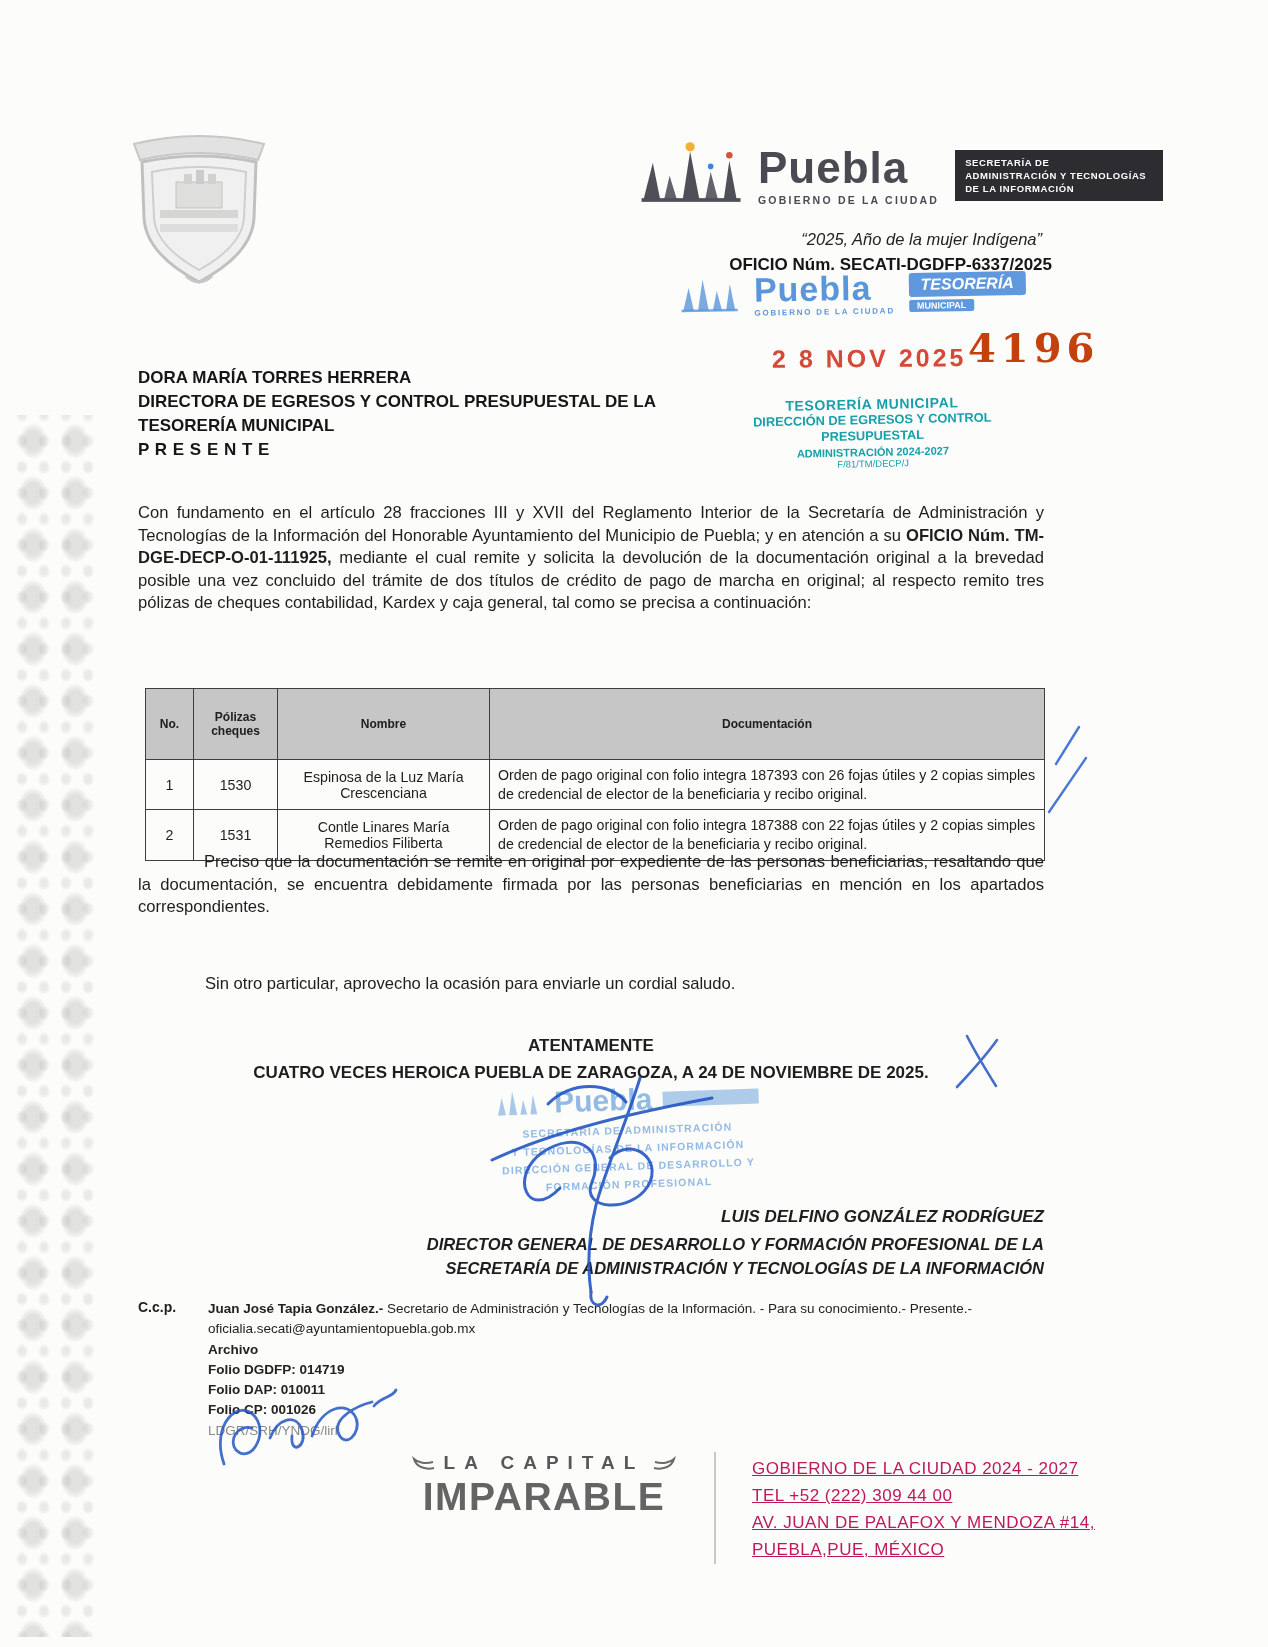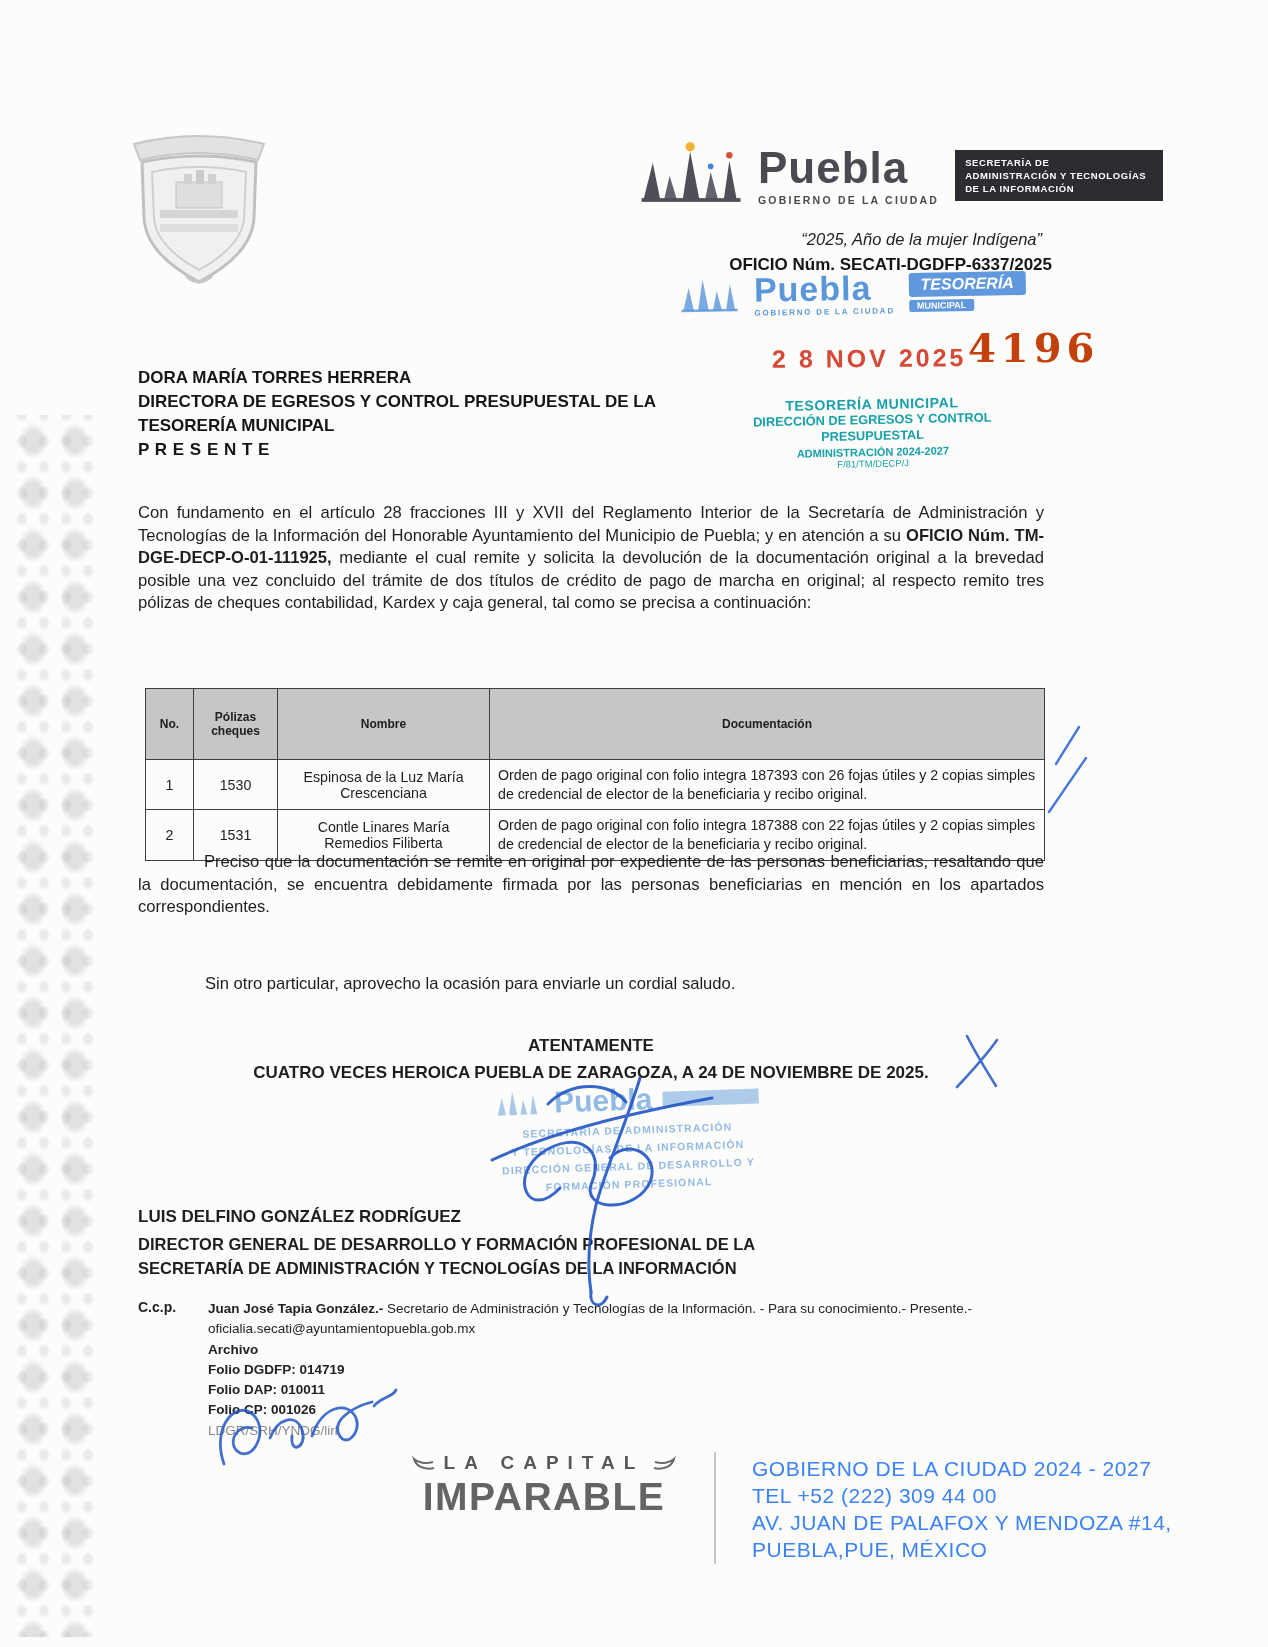--- a/index.html
+++ b/index.html
@@ -92,36 +92,36 @@
   
   .sig-stamp {
     position:absolute; left:455px; top:1082px; width:345px; text-align:center;
     transform:rotate(-2deg); z-index:1; color:rgba(80,145,215,.62);
   }
   .ss-top { display:flex; justify-content:center; align-items:center; gap:10px; margin-bottom:4px; }
   .ss-name { font-size:30px; font-weight:bold; line-height:1; }
   .ss-bar { width:96px; height:15px; background:rgba(80,145,215,.45); display:inline-block; }
   .ss-line { display:block; font-size:10.5px; font-weight:bold; letter-spacing:1.1px; line-height:1.7; }
 
-  .signer { position:absolute; left:138px; top:1207px; width:906px; text-align:left; z-index:2; }
+  .signer { position:absolute; left:138px; top:1207px; width:906px; text-align:right; z-index:2;font-style:italic; }
   .signer-name { font-weight:bold; font-size:17px; margin-bottom:6px; }
   .signer-title { font-weight:bold; font-size:16.5px; line-height:1.45; }
 
   .cc { position:absolute; left:138px; top:1299px; display:flex; gap:28px; z-index:2; }
   .cc-label { font-weight:bold; font-size:14px; width:42px; }
   .cc-body { font-size:13.5px; line-height:1.5; color:#222; }
   .cc-body .b { font-weight:bold; }
   .cc-body .muted { color:#8a8a8a; }
 
   .footer-logo { position:absolute; left:398px; top:1452px; width:292px; text-align:center; z-index:2; }
   .fl-top { display:flex; justify-content:center; align-items:center; gap:8px; font-size:19px; font-weight:bold; letter-spacing:9px; color:#585858; }
   .fl-bottom { font-size:39px; font-weight:800; letter-spacing:1.5px; color:#646464; margin-top:1px; }
 
   .footer-divider { position:absolute; left:714px; top:1452px; width:2px; height:112px; background:#c8c8c8; z-index:1; }
-  .footer-address { position:absolute; left:752px; top:1455px; font-size:21px; line-height:27px; letter-spacing:.5px; color:#3b82f6; z-index:2; }
+  .footer-address { position:absolute; left:752px; top:1455px; font-size:17px; line-height:27px; letter-spacing:.5px; color:#be185d; z-index:2;text-decoration:underline; }
 
   .ink { position:absolute; left:0; top:0; width:1268px; height:1647px; z-index:6; pointer-events:none; }
 </style>
 </head>
 <body>
 
 <div class="page">
 
   <div class="deco-strip"></div>
 

